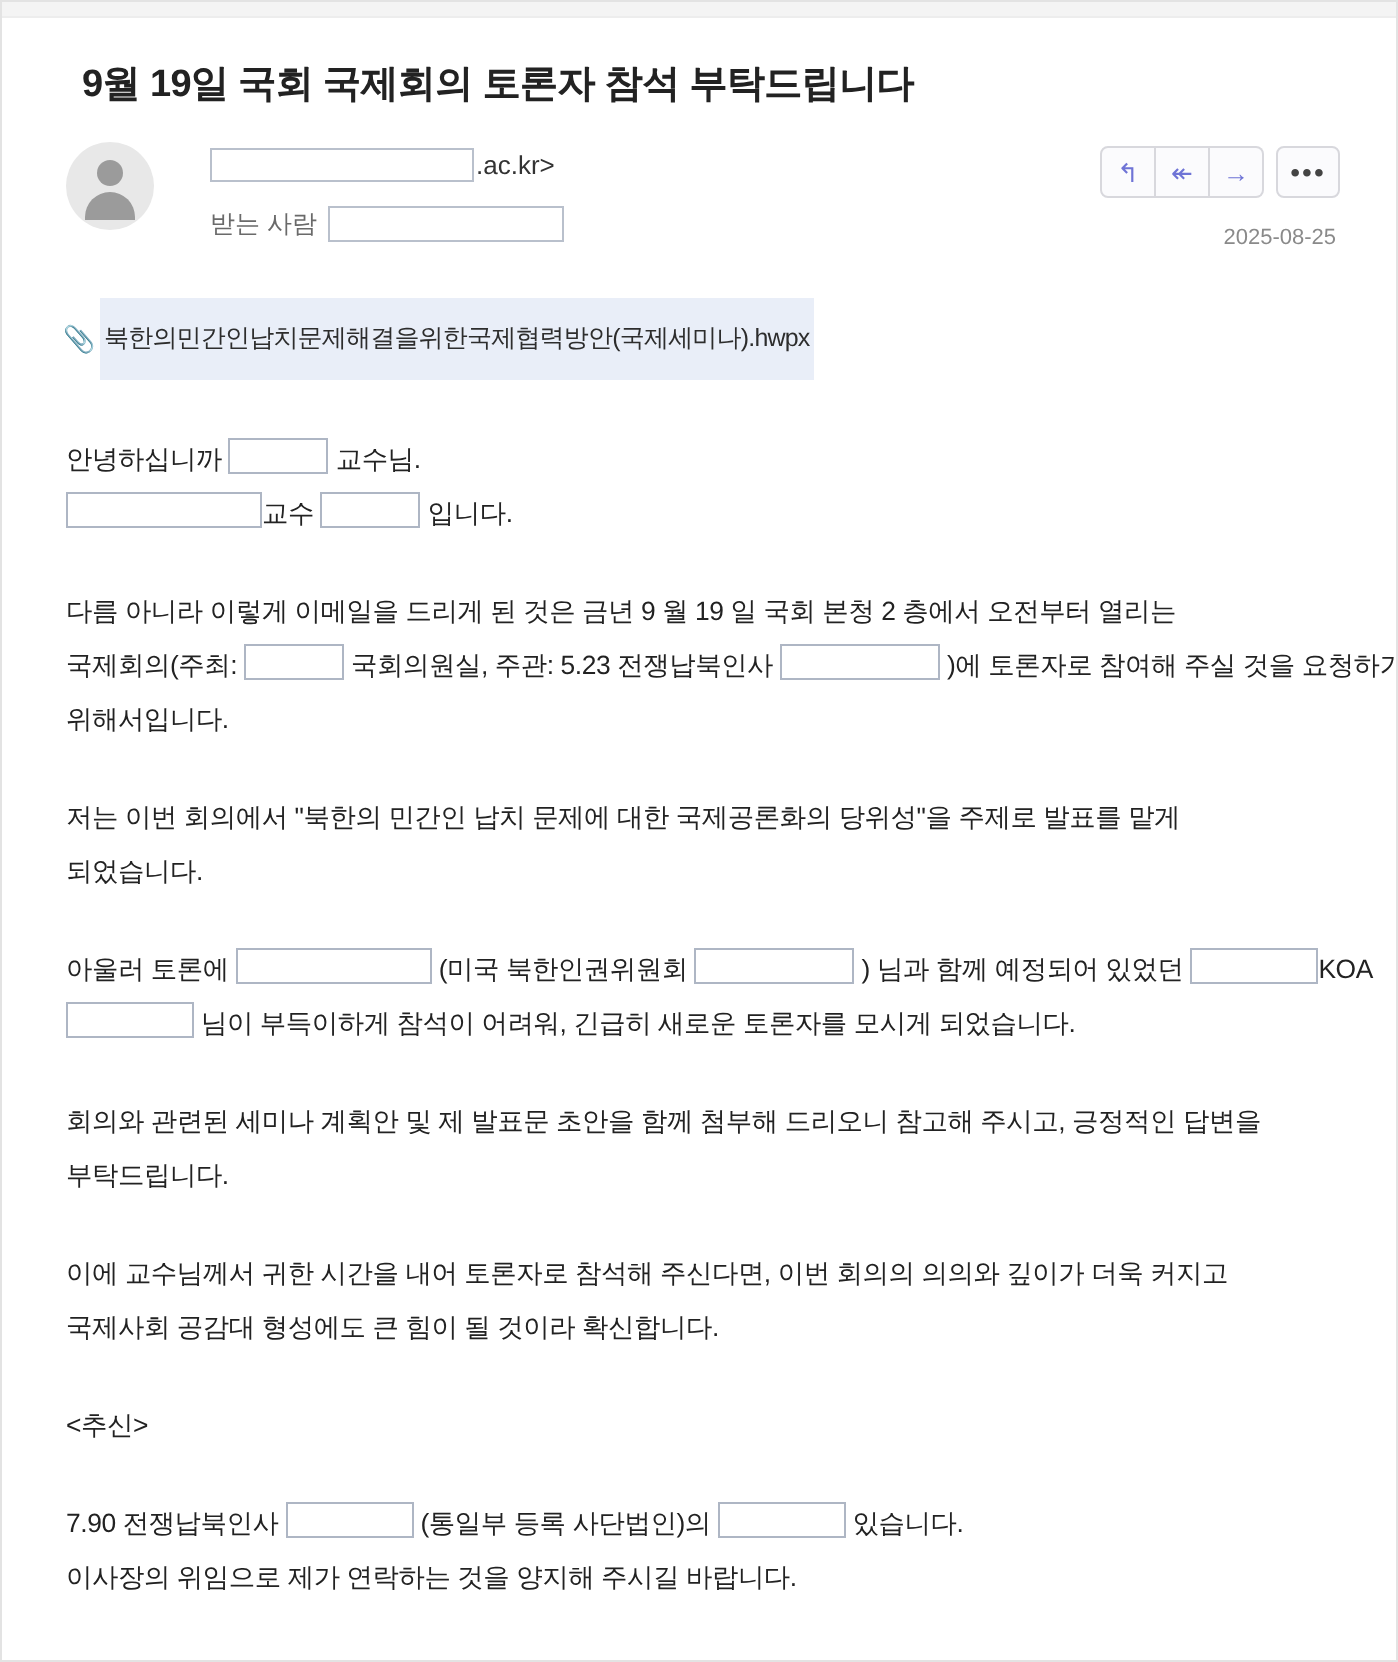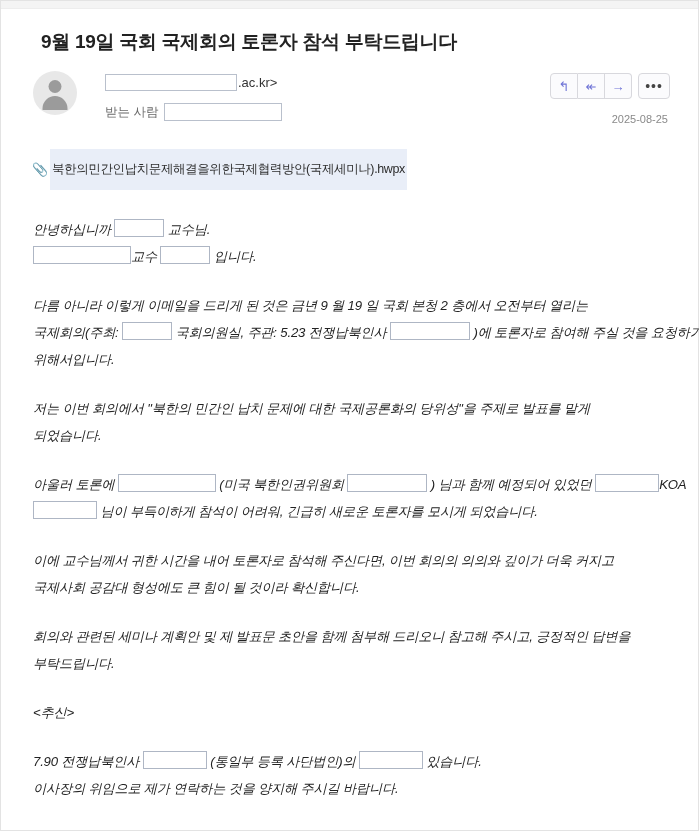--- a/index.html
+++ b/index.html
@@ -183,21 +183,20 @@
   }
   .body {
     margin: 26px 0 0 4px;
     font-size: 13.2px;
     line-height: 27px;
     color: #222;
     letter-spacing: -0.2px;
   }
   .para {
     margin-bottom: 22px;
-    font-style: italic;
   }
   .para:last-child {
     margin-bottom: 0;
   }
   .ln {
     display: block;
     white-space: nowrap;
   }
   .r {
     display: inline-block;
@@ -266,28 +265,28 @@
         </div>
         <div class="para">
           <span class="ln"><span>저는 이번 회의에서 "북한의 민간인 납치 문제에 대한 국제공론화의 당위성"을 주제로 발표를 맡게</span></span>
           <span class="ln"><span>되었습니다.</span></span>
         </div>
         <div class="para">
           <span class="ln"><span>아울러 토론에 </span><span class="r r-xl"></span><span> (미국 북한인권위원회 </span><span class="r r-lg"></span><span> ) 님과 함께 예정되어 있었던 </span><span class="r r-md"></span><span>KOA</span></span>
           <span class="ln"><span class="r r-md"></span><span> 님이 부득이하게 참석이 어려워, 긴급히 새로운 토론자를 모시게 되었습니다.</span></span>
         </div>
         <div class="para">
+          <span class="ln"><span>회의와 관련된 세미나 계획안 및 제 발표문 초안을 함께 첨부해 드리오니 참고해 주시고, 긍정적인 답변을</span></span>
+          <span class="ln"><span>부탁드립니다.</span></span>
+        </div>
+        <div class="para">
           <span class="ln"><span>이에 교수님께서 귀한 시간을 내어 토론자로 참석해 주신다면, 이번 회의의 의의와 깊이가 더욱 커지고</span></span>
           <span class="ln"><span>국제사회 공감대 형성에도 큰 힘이 될 것이라 확신합니다.</span></span>
         </div>
         <div class="para">
-          <span class="ln"><span>회의와 관련된 세미나 계획안 및 제 발표문 초안을 함께 첨부해 드리오니 참고해 주시고, 긍정적인 답변을</span></span>
-          <span class="ln"><span>부탁드립니다.</span></span>
-        </div>
-        <div class="para">
           <span class="ln"><span>&lt;추신&gt;</span></span>
         </div>
         <div class="para">
           <span class="ln"><span>7.90 전쟁납북인사 </span><span class="r r-md"></span><span> (통일부 등록 사단법인)의 </span><span class="r r-md"></span><span> 있습니다.</span></span>
           <span class="ln"><span>이사장의 위임으로 제가 연락하는 것을 양지해 주시길 바랍니다.</span></span>
         </div>
         <div class="para">
           <span class="ln"></span>
         </div>
       </div>

